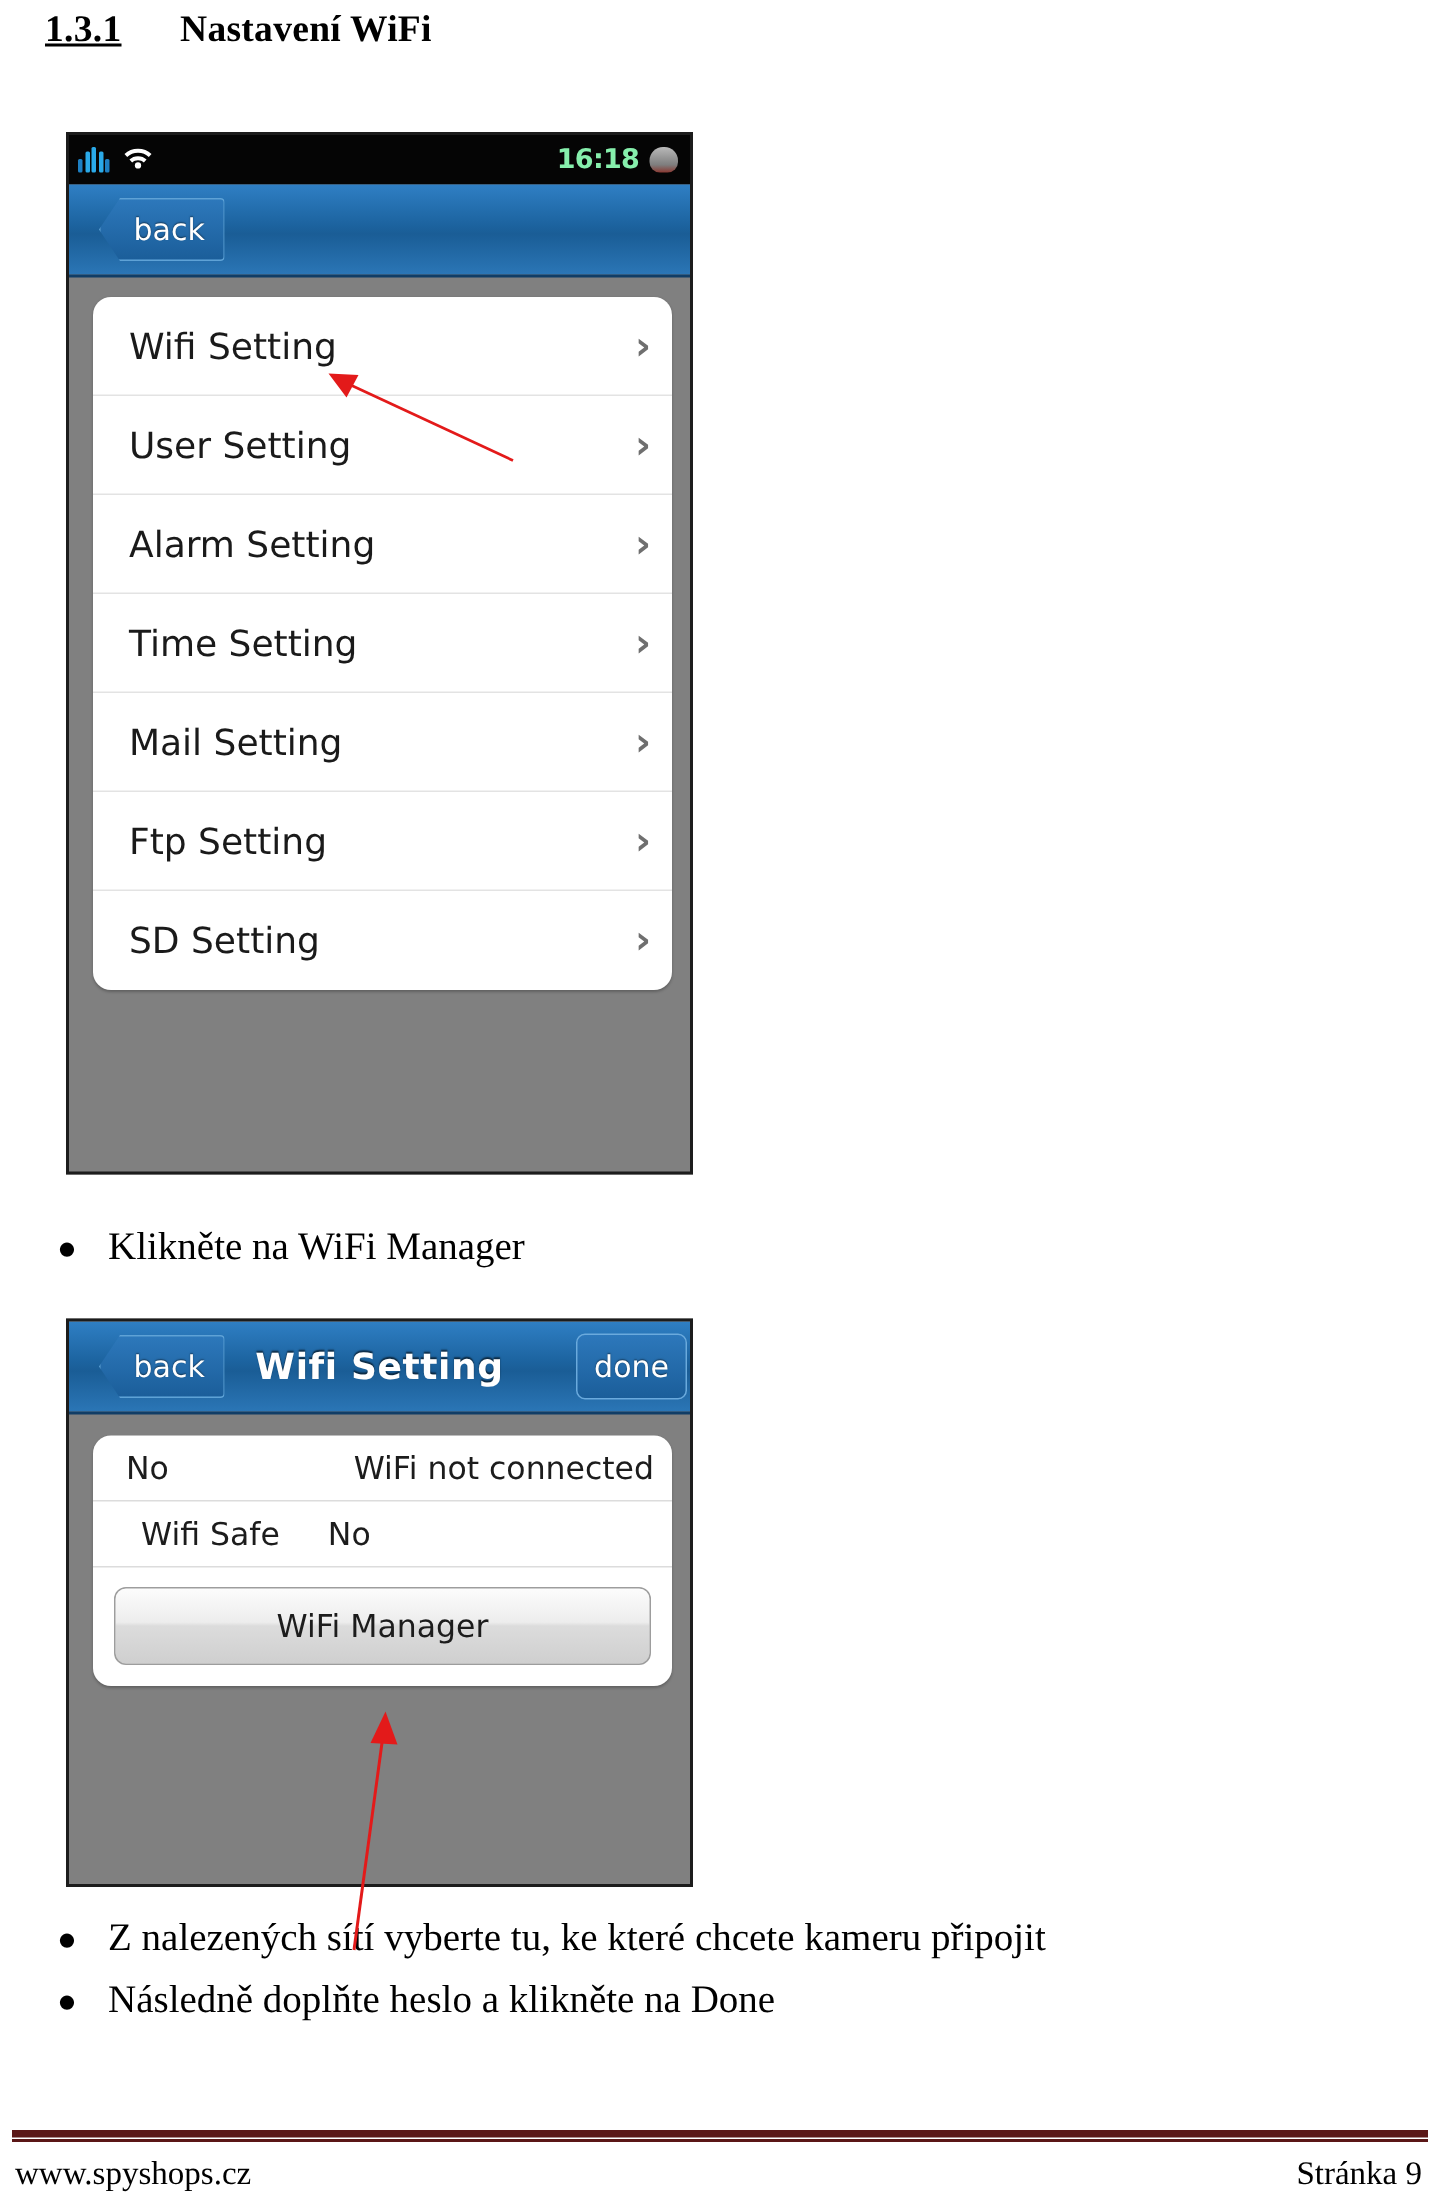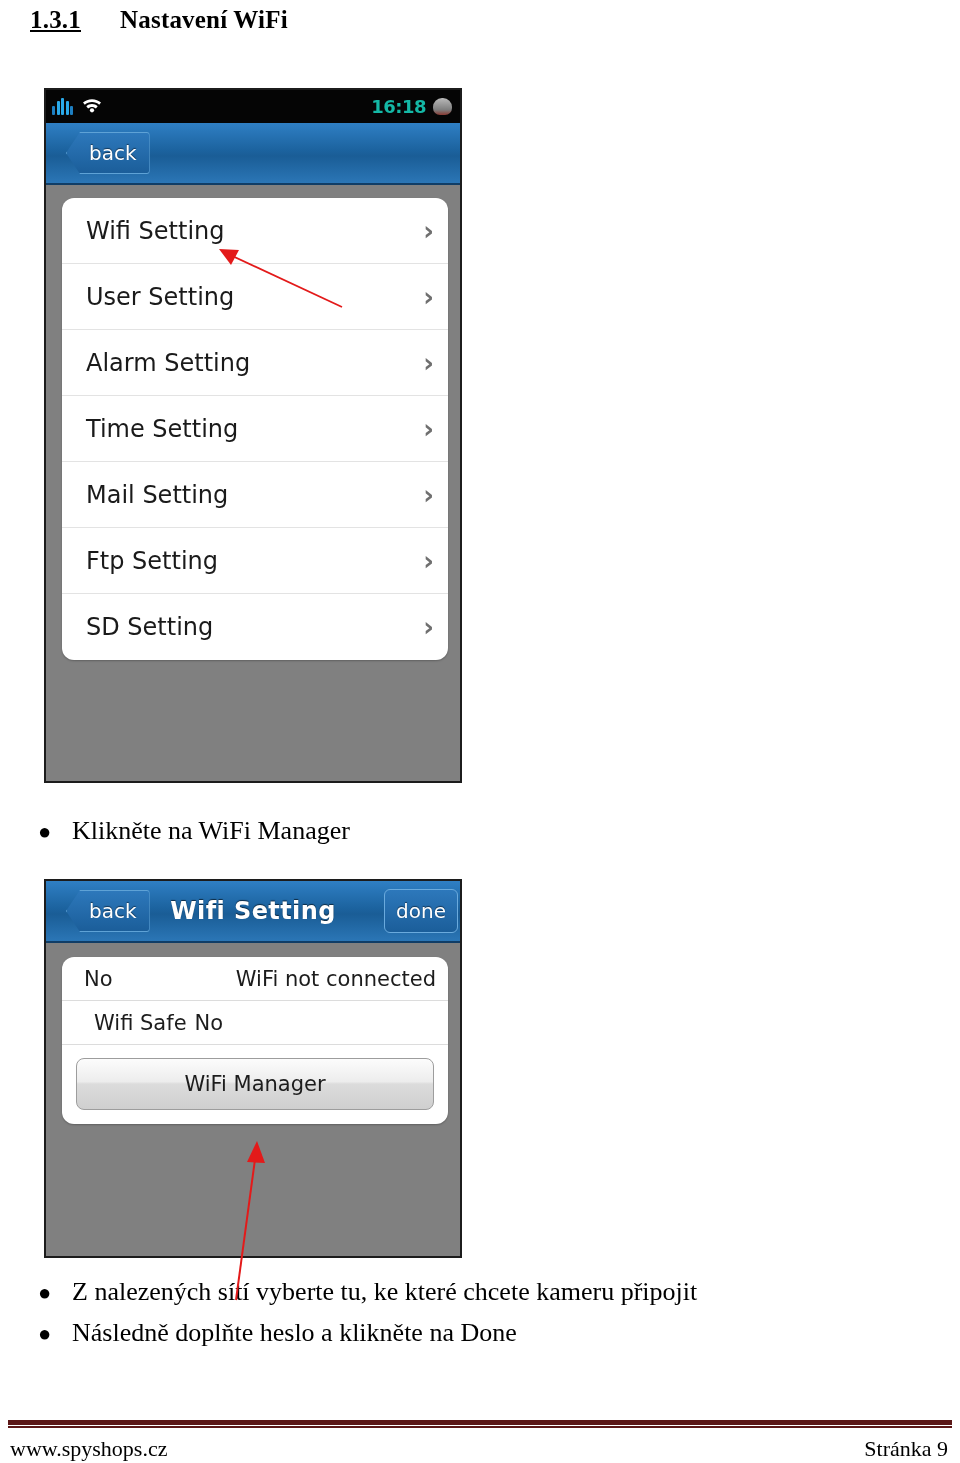--- a/index.html
+++ b/index.html
@@ -52,21 +52,21 @@
     box-sizing: border-box;
   }
   .sb-left { display: flex; align-items: center; gap: 8px; }
   .sb-right {
     margin-left: auto;
     display: flex;
     align-items: center;
     gap: 7px;
   }
   .sb-time {
-    color: #14b8a6;
+    color: #86efac;
     font-size: 18px;
     font-weight: bold;
     font-family: "DejaVu Sans", sans-serif;
     letter-spacing: -0.5px;
     text-align: right;
   }
   .bars-icon { display: flex; align-items: flex-end; gap: 1.5px; height: 17px; }
   .bars-icon i {
     display: block;
     width: 3px;
@@ -184,21 +184,21 @@
     align-items: center;
     height: 44px;
     padding: 0 12px 0 22px;
     border-bottom: 1px solid #dcdcdc;
     box-sizing: border-box;
     font-family: "DejaVu Sans", sans-serif;
     font-size: 21px;
     color: #1c1c1c;
   }
   .kv-row .kv-right { margin-left: auto; }
-  .kv-row-2 { padding-left: 32px; gap: 8px; }
+  .kv-row-2 { padding-left: 32px; gap: 32px; }
   .wifi-mgr-btn {
     margin: 13px 14px 0 14px;
     height: 52px;
     display: flex;
     align-items: center;
     justify-content: center;
     background: linear-gradient(#fcfcfc 0%, #ededed 45%, #dcdcdc 50%, #cfcfcf 100%);
     border: 1px solid #9d9d9d;
     border-radius: 8px;
     font-family: "DejaVu Sans", sans-serif;

